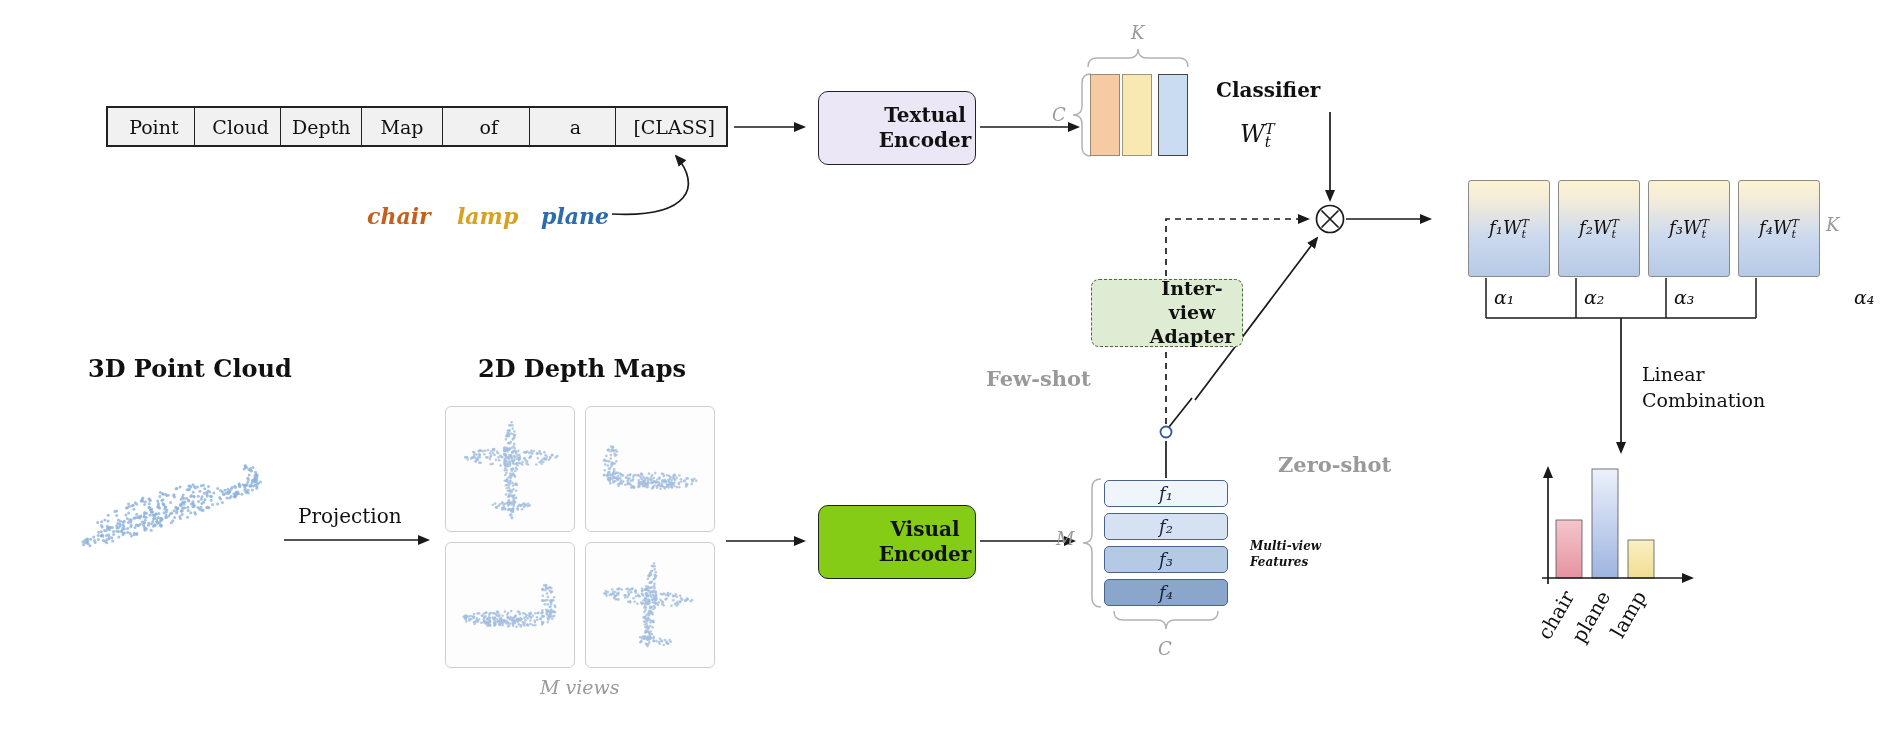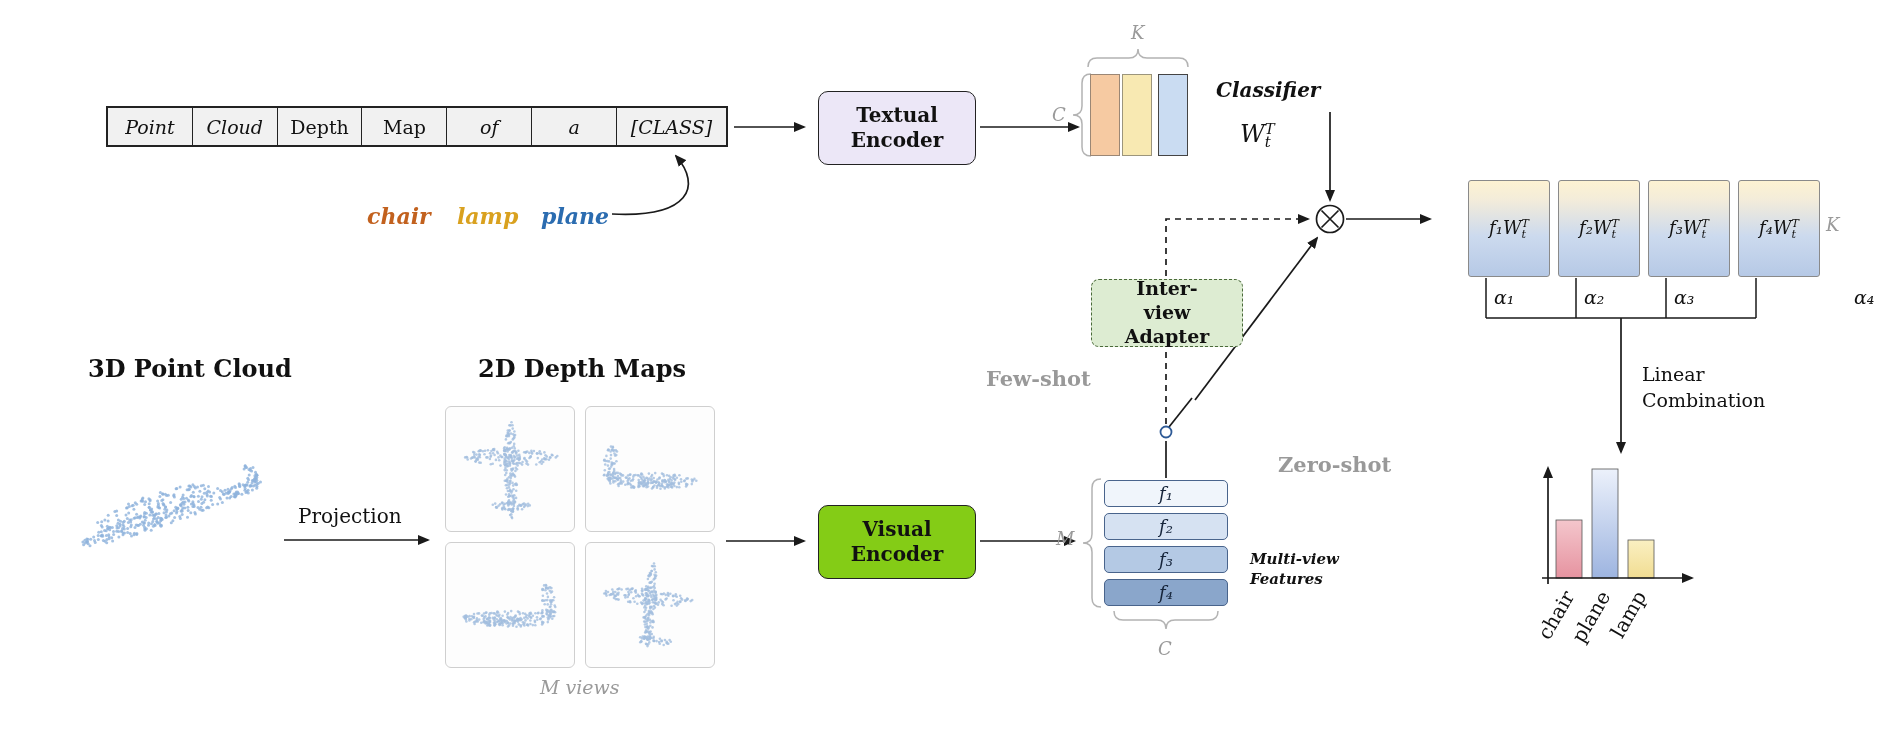--- a/index.html
+++ b/index.html
@@ -7,59 +7,59 @@
           font-family:"DejaVu Serif","Liberation Serif",serif;color:#111;}
   .abs{position:absolute;}
   .lbl{position:absolute;white-space:nowrap;}
 
   
   .prompt-table{position:absolute;left:106px;top:106px;width:622px;height:41px;display:flex;
     border:2px solid #222;background:#f1f1f1;box-sizing:border-box;}
   .prompt-cell{flex:1 1 0;display:flex;align-items:center;justify-content:center;
     border-right:1.5px solid #222;font-size:19px;}
   .prompt-cell:last-child{border-right:none;flex:1.3 1 0;}
-  .it{font-style:italic;}
+  .it{padding-left:6px;}
 
   .class-word{position:absolute;top:203px;font-size:22px;font-weight:bold;font-style:italic;}
 
   
-  .encbox{position:absolute;display:flex;align-items:center;justify-content:center;
+  .encbox{position:absolute;display:flex;align-items:center;justify-content:flex-end;
     border:1.6px solid #222;border-radius:10px;font-weight:bold;font-size:20px;line-height:1.25;}
   .enc-inner{width:100px;text-align:center;}
   .textual{left:818px;top:91px;width:156px;height:72px;background:#ece7f7;}
   .visual{left:818px;top:505px;width:156px;height:72px;background:#84cc16;}
   .adapter{left:1091px;top:279px;width:150px;height:66px;background:#ddecd2;
     border:1.8px dashed #4a6a3a;border-radius:8px;font-size:19px;}
 
   
   .cols{position:absolute;left:1090px;top:74px;display:flex;gap:2px;}
   .col{width:30px;height:82px;border:1px solid rgba(80,80,80,.55);box-sizing:border-box;}
   .col:last-child{margin-left:4px;border:1.2px solid #444;}
 
   .dim{color:#9a9a9a;font-style:italic;font-size:18px;}
   .graybold{color:#999;font-weight:bold;font-size:21px;}
 
-  .classifier-lbl{font-weight:bold;font-style:italic;font-size:20px;}
+  .classifier-lbl{font-weight:bold;font-size:20px;}
   .wt{font-style:italic;font-size:24px;}
   .wt sub,.predlabel sub{font-size:.62em;vertical-align:-0.35em;}
   .wt sup,.predlabel sup{font-size:.62em;vertical-align:0.55em;margin-left:-0.4em;}
 
   
   .pred-title{left:1445px;top:134px;width:352px;text-align:center;font-weight:bold;font-style:italic;font-size:20px;}
   .pred-row{position:absolute;left:1445px;top:180px;display:flex;gap:8px;margin-left:23px;}
   .pred-box{width:82px;height:97px;border:1px solid #8a8a8a;border-radius:3px;box-sizing:border-box;
     display:flex;align-items:center;justify-content:center;
     background:linear-gradient(180deg,#fdf2d2 0%,#f3ecda 20%,#ccdaee 58%,#b6c9e6 100%);}
   .predlabel{font-style:italic;font-size:18px;}
   .alpha{position:absolute;top:286px;font-style:italic;font-size:19px;}
 
   
   .feat-row{position:absolute;left:1104px;width:124px;height:27px;border:1.3px solid #49648c;border-radius:5px;
     box-sizing:border-box;display:flex;align-items:center;justify-content:center;font-style:italic;font-size:18px;color:#15243a;}
-  .feat-title{left:1250px;top:538px;width:130px;font-weight:bold;font-style:italic;font-size:15px;line-height:1.35;white-space:normal;margin-top:11px;}
+  .feat-title{left:1250px;top:538px;width:130px;font-weight:bold;font-style:italic;font-size:12px;line-height:1.35;white-space:normal;}
 
   .section-title{font-weight:bold;font-size:24px;}
 
   
   .dm-grid{position:absolute;left:445px;top:406px;display:grid;grid-template-columns:130px 130px;
     grid-auto-rows:126px;gap:10px;}
   .dm-box{border:1.5px solid #cfcfcf;border-radius:6px;background:#fdfdfd;overflow:hidden;}
 
   .chart-label{font-family:"DejaVu Serif","Liberation Serif",serif;font-size:20px;fill:#111;}
   .lincomb{left:1642px;top:362px;width:130px;font-size:19px;line-height:1.35;white-space:normal;}

